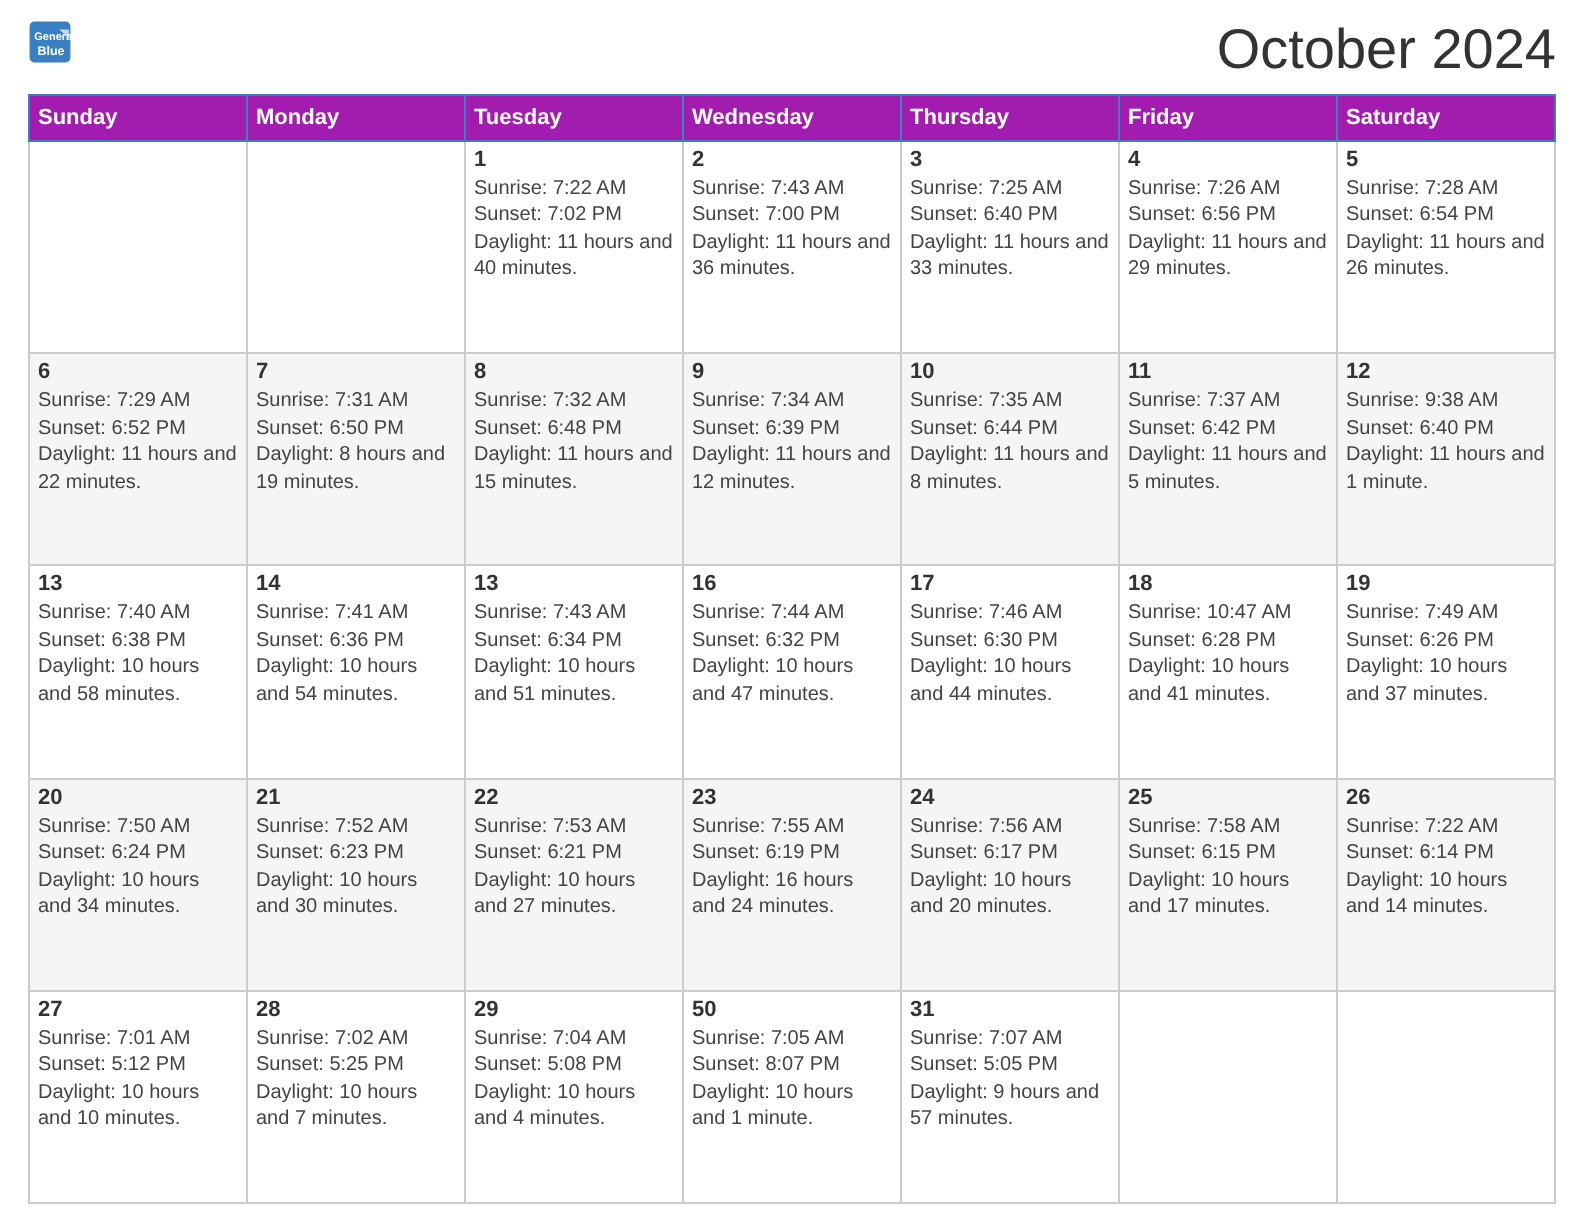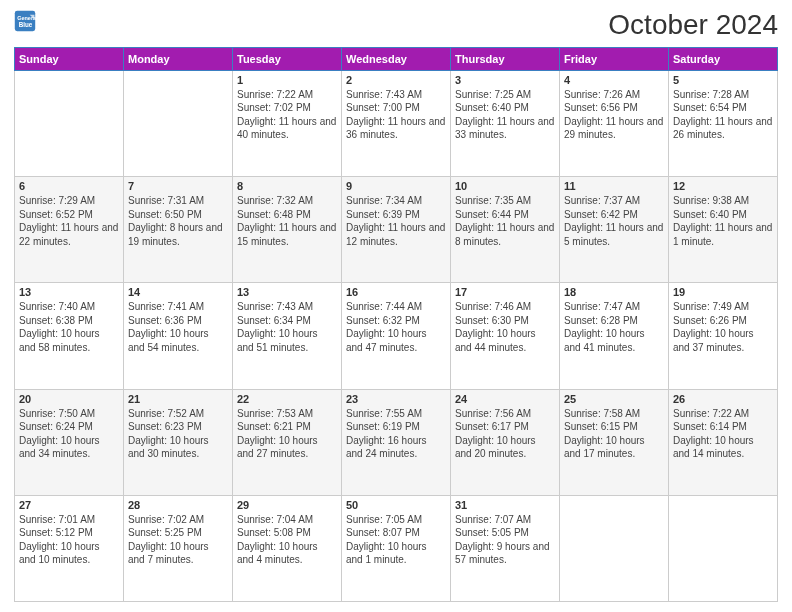--- a/index.html
+++ b/index.html
@@ -260,21 +260,21 @@
             <span class="day-number">17</span>
             <div class="day-info">
               <div>Sunrise: 7:46 AM</div>
               <div>Sunset: 6:30 PM</div>
               <div>Daylight: 10 hours and 44 minutes.</div>
             </div>
           </td>
           <td>
             <span class="day-number">18</span>
             <div class="day-info">
-              <div>Sunrise: 7:47 AM</div>
+              <div>Sunrise: 10:47 AM</div>
               <div>Sunset: 6:28 PM</div>
               <div>Daylight: 10 hours and 41 minutes.</div>
             </div>
           </td>
           <td>
             <span class="day-number">19</span>
             <div class="day-info">
               <div>Sunrise: 7:49 AM</div>
               <div>Sunset: 6:26 PM</div>
               <div>Daylight: 10 hours and 37 minutes.</div>

